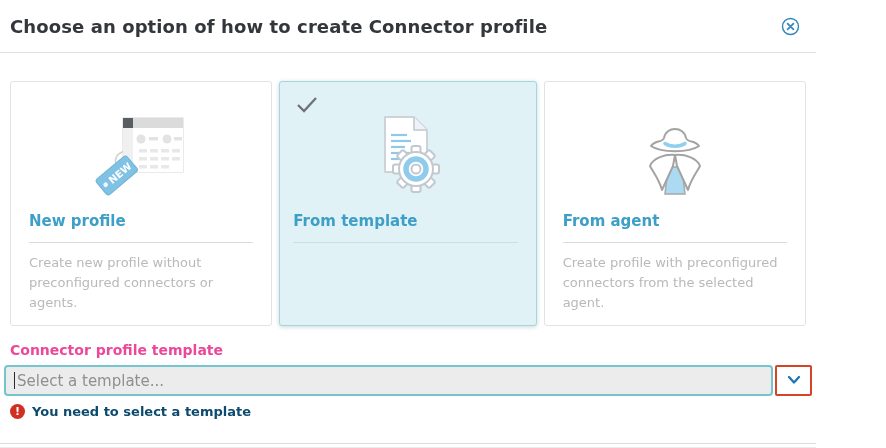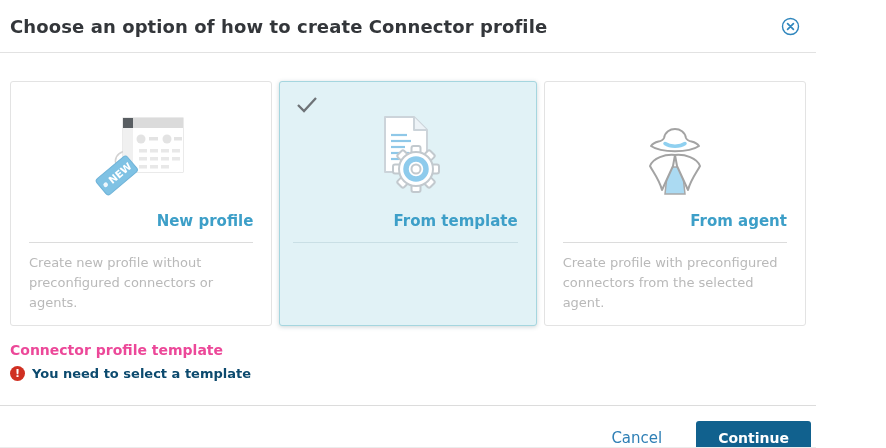--- a/index.html
+++ b/index.html
@@ -24,21 +24,21 @@
     padding:12px 18px 12px 18px; min-height:204px; cursor:pointer;
   }
   .option-card.selected {
     background:#e1f2f6; border-color:#a5d6df;
     box-shadow:0 1px 4px rgba(60,90,100,.25);
     padding-left:13px;
   }
   .check { position:absolute; top:13px; left:16px; display:none; }
   .option-card.selected .check { display:block; }
   .icon-box { height:92px; margin-top:16px; display:flex; align-items:center; justify-content:center; }
-  .card-title { text-align:right; font-size:15px; font-weight:700; color:#3d9fc8; margin-top:10px; }
+  .card-title { text-align:left; font-size:15px; font-weight:700; color:#3d9fc8; margin-top:10px; }
   .card-divider { border:none; border-top:1px solid #dcdcdc; margin:12px 0 10px 0; }
   .option-card.selected .card-divider { border-top-color:#c9dfe5; }
   .card-desc { font-size:13px; color:#b9b9b9; line-height:1.55; }
   .option-card.selected .card-desc { color:#afbabd; }
 
   
   .template-label { margin:16px 10px 0 10px; font-size:14px; font-weight:700; color:#ec4899; }
   .combobox { display:flex; margin:7px 4px 0 4px; height:31px; }
   .select-display {
     flex:1; background:#ececec; border:2px solid #74c5ce; border-radius:4px;
@@ -176,20 +176,33 @@
         </svg>
       </div>
       <div class="card-title">From agent</div>
       <hr class="card-divider">
       <div class="card-desc">Create profile with preconfigured connectors from the selected agent.</div>
     </div>
 
   </div>
 
   <div class="template-label">Connector profile template</div>
+  <div class="combobox">
+    <div class="select-display">
+      <span class="caret"></span>
+      <span>Select a template...</span>
+    </div>
+    <button class="dropdown-button">
+      <span>
+        <svg width="14" height="10" viewBox="0 0 14 10">
+            <polyline points="2,2 7,7.5 12,2" fill="none" stroke="#1f74b5" stroke-width="2.3" stroke-linecap="round" stroke-linejoin="round"></polyline>
+          </svg>
+      </span>
+    </button>
+  </div>
 
   <div class="error-row">
     <span class="error-icon">!</span>
     <span class="error-text">You need to select a template</span>
   </div>
 
   <hr class="footer-divider">
   <div class="footer">
     <button class="cancel-link">Cancel</button>
     <button class="continue-btn">Continue</button>

